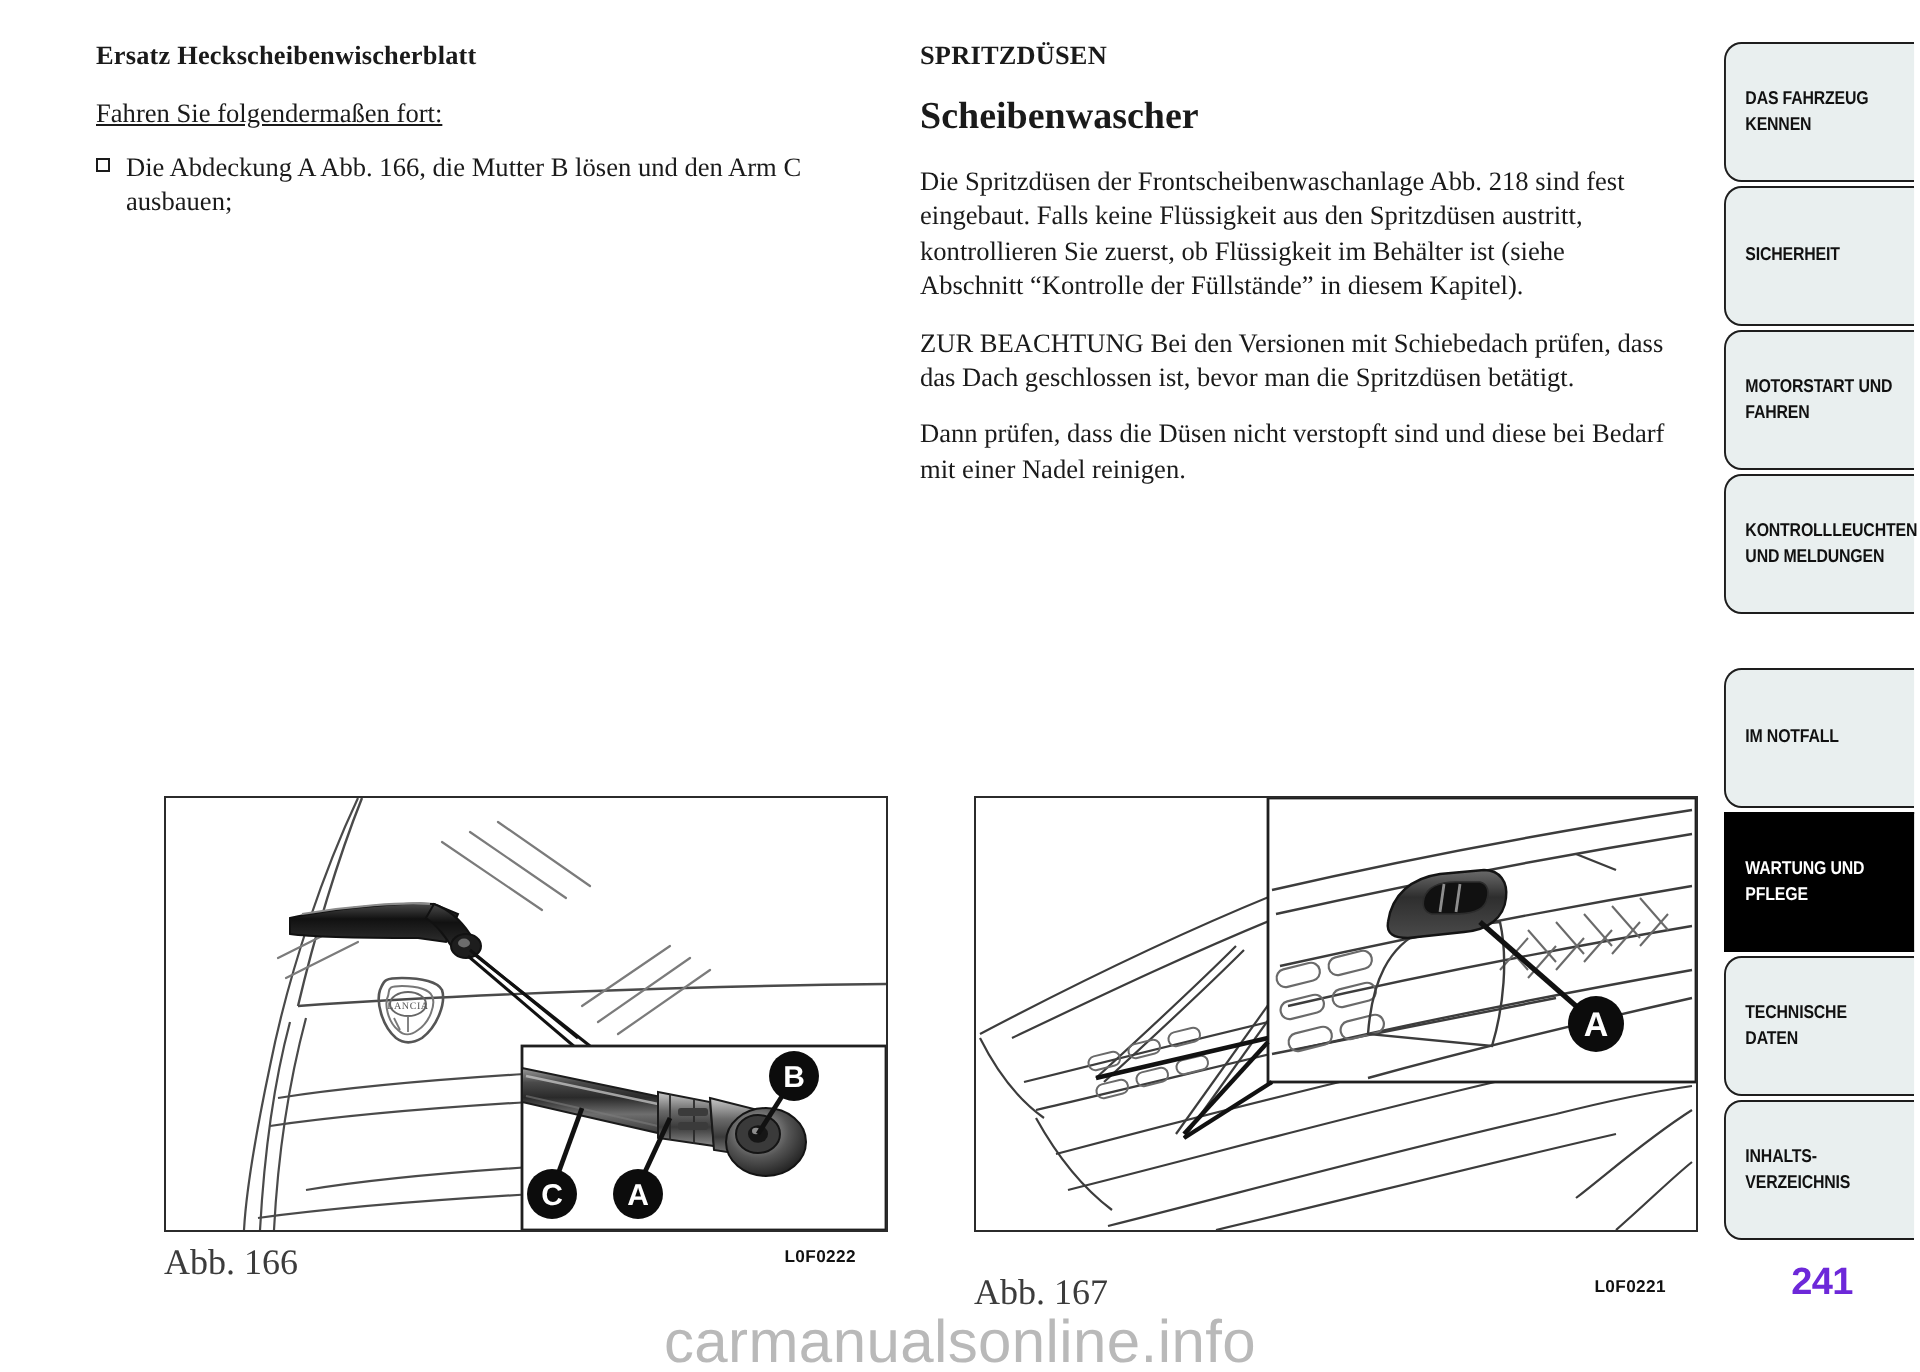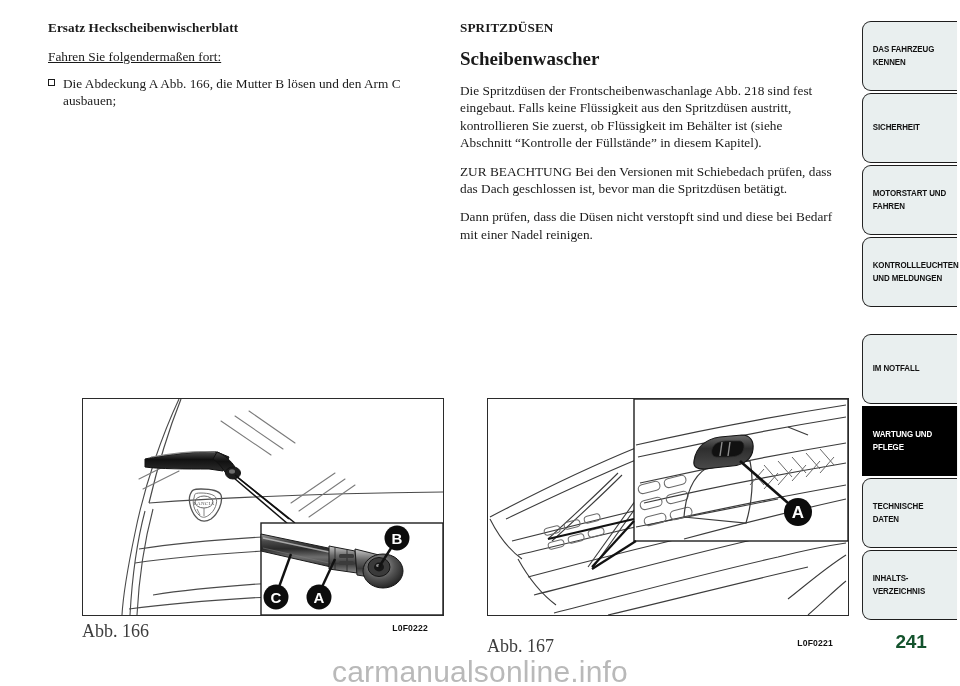--- a/index.html
+++ b/index.html
@@ -174,21 +174,21 @@
 
   #page-number {
     position: absolute;
     left: 862px;
     top: 631px;
     width: 98px;
     text-align: center;
     font-family: "Liberation Sans", "DejaVu Sans", sans-serif;
     font-size: 19px;
     font-weight: bold;
-    color: #14532d;
+    color: #6d28d9;
     letter-spacing: -.3px;
   }
 
   
   #watermark {
     position: absolute;
     left: 0;
     top: 655px;
     width: 960px;
     text-align: center;

